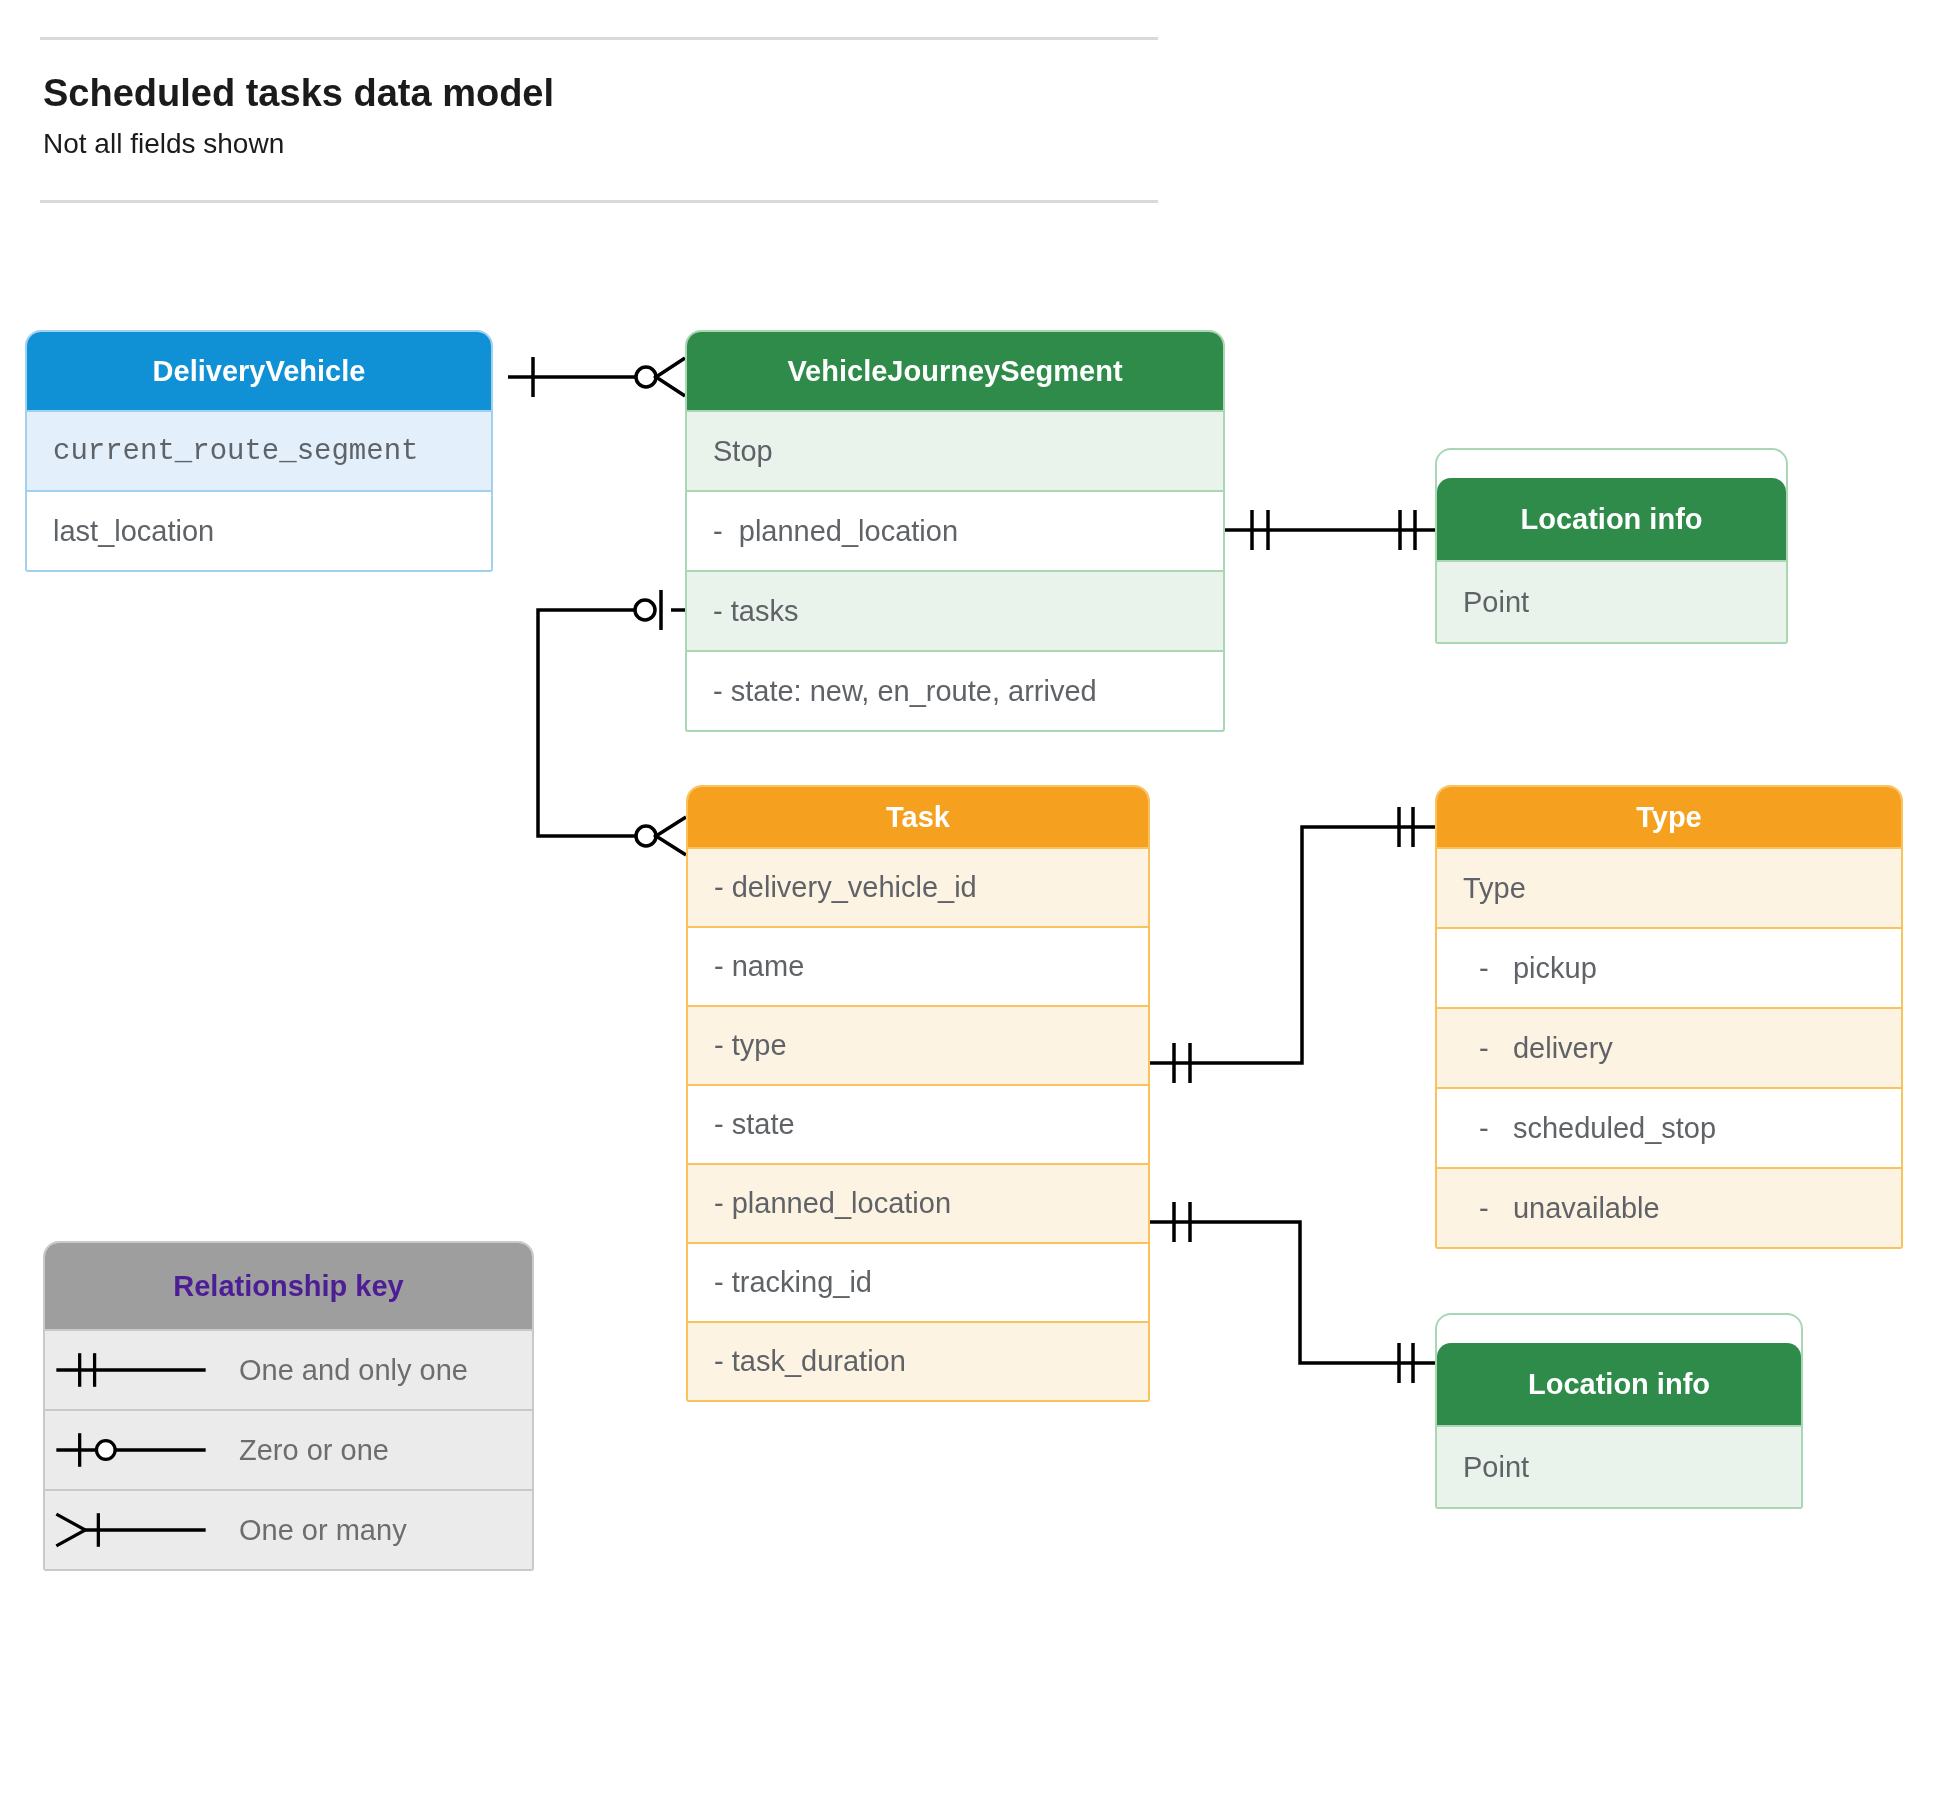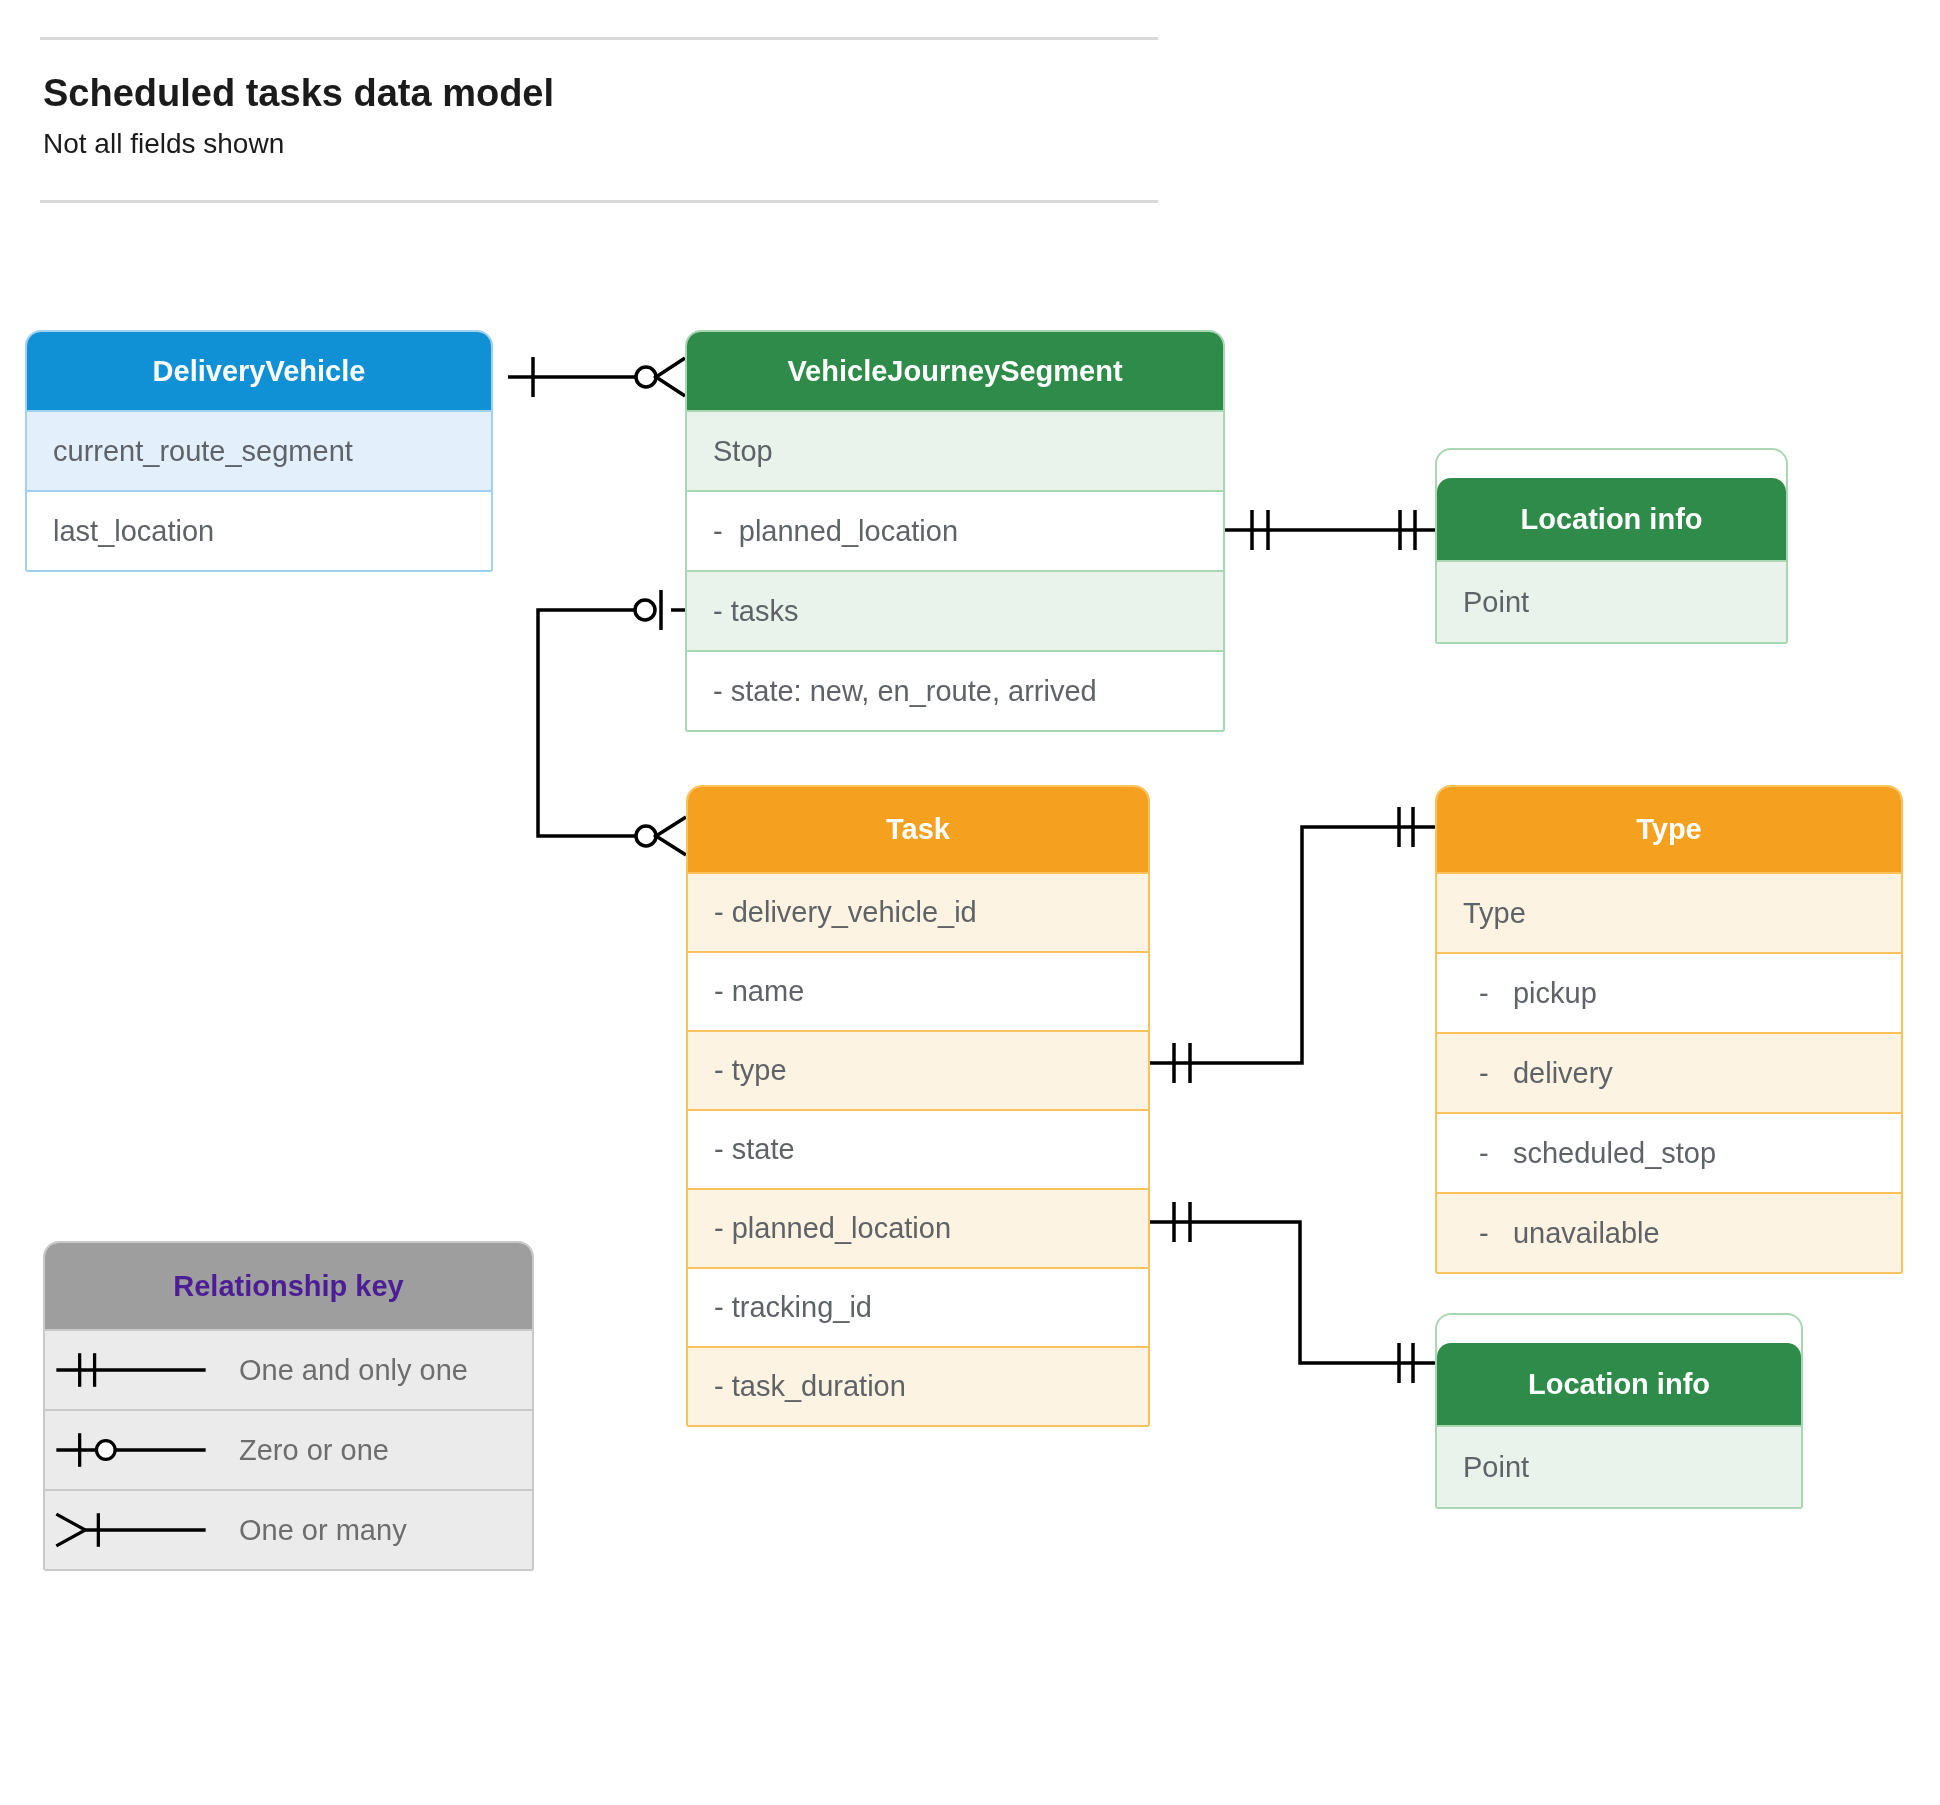--- a/index.html
+++ b/index.html
@@ -11,32 +11,32 @@
 
   .entity{position:absolute;box-sizing:border-box;border-radius:16px 16px 3px 3px;background:#fff;}
   .entity .hd{box-sizing:border-box;border-radius:14px 14px 0 0;color:#fff;font-weight:700;
               font-size:29px;text-align:center;display:flex;align-items:center;justify-content:center;}
   .entity .row{box-sizing:border-box;font-size:29px;color:#5f6368;display:flex;align-items:center;
                padding-left:26px;white-space:pre;}
 
   .e-blue{border:2px solid #a2d0ef;}
   .e-blue .hd{background:#1191d5;height:78px;}
   .e-blue .row{height:80px;border-top:2px solid #a2d0ef;}
-  .e-blue .row.tint{background:#e3f0fc;}
+  .e-blue .row.tint{background:#e3f0fc;font-family:Liberation Mono, monospace;}
 
   .e-green{border:2px solid #a9d6b3;}
   .e-green .hd{background:#2e8b4a;height:78px;}
   .e-green .row{height:80px;border-top:2px solid #a9d6b3;}
   .e-green .row.tint{background:#e9f3eb;}
 
   .e-loc .hd{height:82px;margin-top:28px;}
   .e-loc .row{height:82px;}
 
   .e-orange{border:2px solid #f9c25c;}
-  .e-orange .hd{background:#f5a01e;height:85px;}
+  .e-orange .hd{background:#f5a01e;height:60px;}
   .e-orange .row{border-top:2px solid #f9c25c;}
   .e-task .row{height:79px;}
   .e-type .row{height:80px;}
   .e-orange .row.tint{background:#fdf3e2;}
 
   .legend{position:absolute;left:43px;top:1241px;width:491px;box-sizing:border-box;
           border:2px solid #c9c9c9;border-radius:16px 16px 3px 3px;background:#fff;}
   .legend .hd{box-sizing:border-box;height:86px;background:#9e9e9e;border-radius:14px 14px 0 0;
               color:#4c1d95;font-weight:700;font-size:29px;display:flex;align-items:center;justify-content:center;}
   .legend .lrow{box-sizing:border-box;height:80px;border-top:2px solid #c9c9c9;

